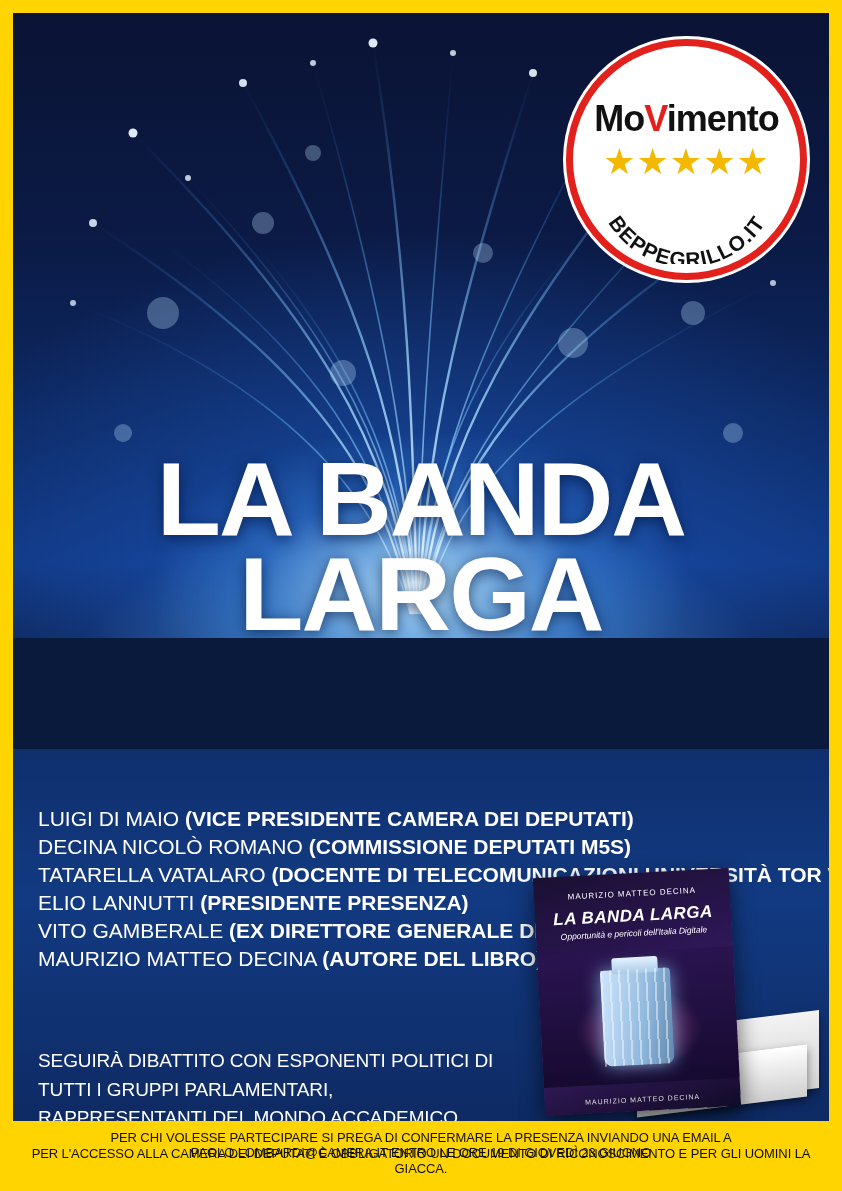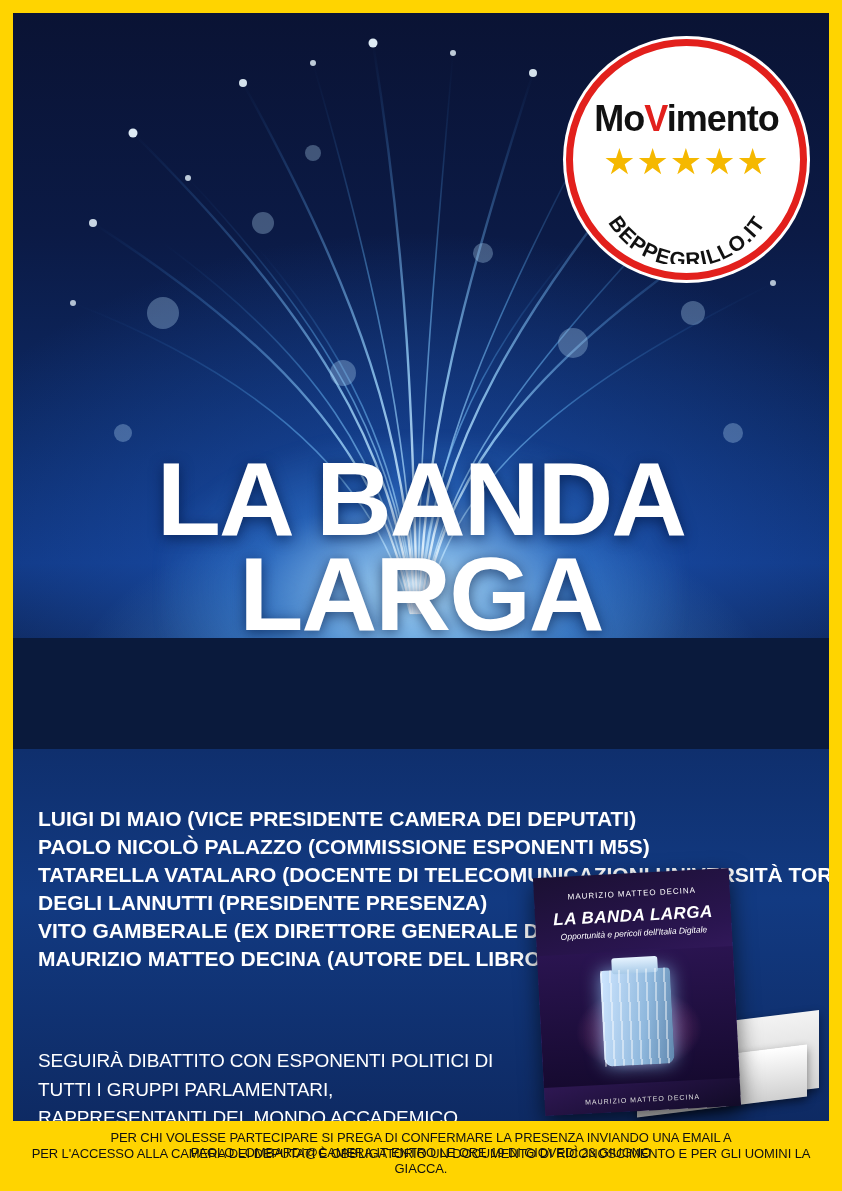--- a/index.html
+++ b/index.html
@@ -95,21 +95,21 @@
     background:linear-gradient(180deg,#0f2f6d 0%,#123a82 40%,#0e2a63 100%);
   }
   .sp-intro{
     position:absolute;left:25px;top:22px;
     color:#fff;font-size:22px;font-weight:normal;letter-spacing:-.2px;
   }
   .sp-list{position:absolute;left:25px;top:56px;}
   .sp-item{
     color:#fff;font-size:21px;line-height:1.33;white-space:nowrap;
   }
-  .sp-item b{font-weight:bold;}
+  .sp-item b{font-weight:normal;}
   .sp-item span{font-weight:bold;}
 
   .note{
     position:absolute;left:25px;top:298px;width:470px;
     color:#fff;font-size:19px;line-height:1.5;letter-spacing:-.1px;
   }
 
   
   .book{
     position:absolute;right:8px;top:122px;width:310px;height:250px;
@@ -279,23 +279,23 @@
     <div class="title-wrap">
       <div class="main-title">LA BANDA LARGA</div>
 
     </div>
   </div>
 
 
   <div class="speakers">
     <div class="sp-list">
       <div class="sp-item"><b>LUIGI DI MAIO</b> <span>(VICE PRESIDENTE CAMERA DEI DEPUTATI)</span></div>
-      <div class="sp-item"><b>PAOLO NICOLÒ PALAZZO</b> <span>(COMMISSIONE ESPONENTI M5S)</span></div>
+      <div class="sp-item"><b>DECINA NICOLÒ ROMANO</b> <span>(COMMISSIONE DEPUTATI M5S)</span></div>
       <div class="sp-item"><b>TATARELLA VATALARO</b> <span>(DOCENTE DI TELECOMUNICAZIONI UNIVERSITÀ TOR VERGATA DI ROMA)</span></div>
-      <div class="sp-item"><b>DEGLI LANNUTTI</b> <span>(PRESIDENTE PRESENZA)</span></div>
+      <div class="sp-item"><b>ELIO LANNUTTI</b> <span>(PRESIDENTE PRESENZA)</span></div>
       <div class="sp-item"><b>VITO GAMBERALE</b> <span>(EX DIRETTORE GENERALE DI TELECOM ITALIA)</span></div>
       <div class="sp-item"><b>MAURIZIO MATTEO DECINA</b> <span>(AUTORE DEL LIBRO)</span></div>
     </div>
 
     <div class="note">
       <div>SEGUIRÀ DIBATTITO CON ESPONENTI POLITICI DI TUTTI I GRUPPI PARLAMENTARI,</div>
       <div>RAPPRESENTANTI DEL MONDO ACCADEMICO, IMPRENDITORIALE E SINDACALE E</div>
       <div>CON LE ASSOCIAZIONI DEI DIPENDENTI E AZIONISTI DI TELECOM ITALIA.</div>
     </div>
 

